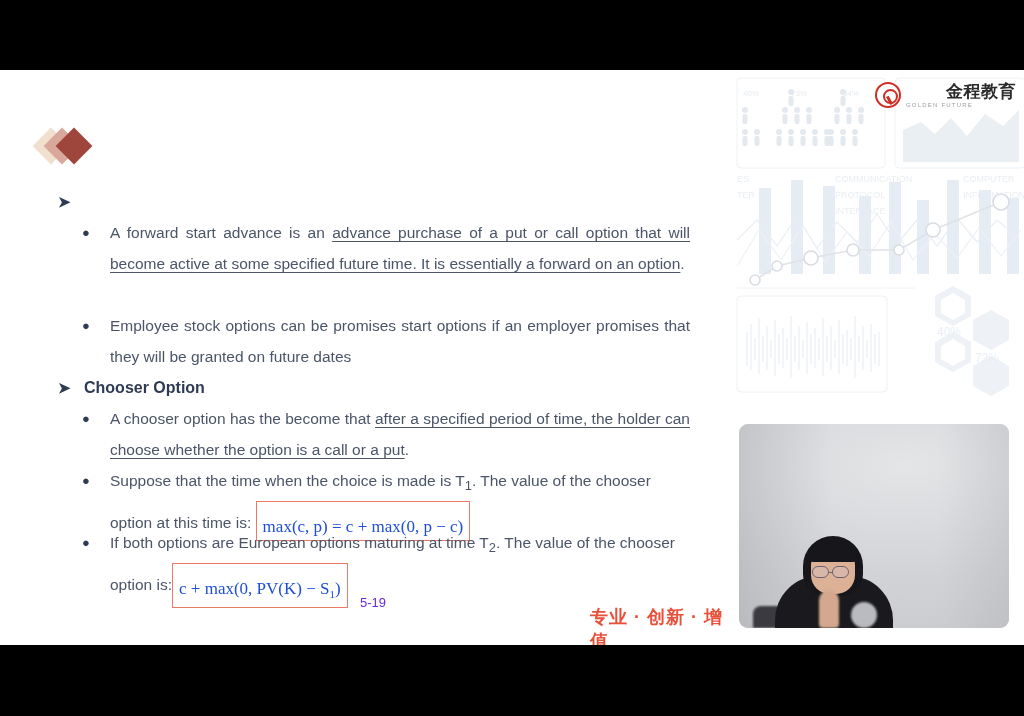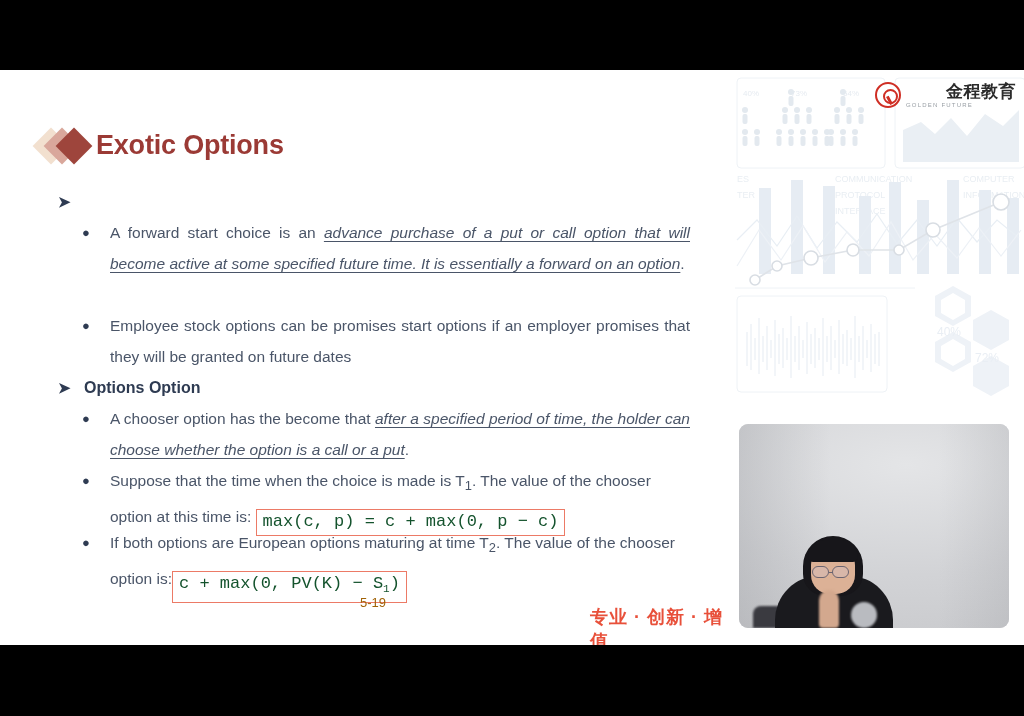--- a/index.html
+++ b/index.html
@@ -53,49 +53,49 @@
   .bullet {
     position: absolute; display: flex; align-items: flex-start;
     font-size: 15.5px; color: #4a5568; line-height: 31px;
   }
   .bullet .dot {
     width: 28px; flex: 0 0 28px; text-align: left;
     color: #2e3b52; font-size: 13px; line-height: 31px;
   }
   .bullet .btext { width: 580px; }
 
-  .u { text-decoration: underline; text-underline-offset: 3px; text-decoration-thickness: 1px; font-style: italic; }
+  .u { text-decoration: underline; text-underline-offset: 3px; text-decoration-thickness: 1px; }
   .just { text-align: justify; text-align-last: left; }
 
   
   #annotation {
     position: absolute; left: 276px; top: 112px;
     font-size: 27px; color: #e8281b; font-weight: bold;
     font-family: "DejaVu Sans", sans-serif;
     transform: rotate(-4deg) skewX(-8px);
     letter-spacing: -3px; white-space: nowrap;
     text-shadow: 0.6px 0 0 #e8281b;
   }
 
   
   .formula {
     display: inline-block;
     border: 1.6px solid #ec7a66;
-    padding: 1px 6px 2px 6px;
-    font-family: Liberation Mono, monospace;
-    font-size: 17px; color: #14532d;
+    padding: 14px 6px 2px 6px;
+    font-family: Liberation Serif, serif;
+    font-size: 17px; color: #1d4ed8;
     line-height: 22px; vertical-align: -4px;
     white-space: nowrap;
   }
   .formula sub { font-size: 11px; }
 
   
   #page-num {
     position: absolute; left: 360px; top: 525px;
-    font-size: 13px; color: #a16207;
+    font-size: 13px; color: #6d28d9;
   }
   #tagline {
     position: absolute; left: 590px; top: 535px;
     font-size: 18px; color: #e8503a; font-weight: bold;
     letter-spacing: 1px;
   }
 
   
   #right-panel {
     position: absolute; left: 735px; top: 0;
@@ -207,43 +207,42 @@
   <div id="slide">
 
     <div id="content">
 
       <div id="title-row">
         <div class="diamond-stack">
           <div class="diamond d1"></div>
           <div class="diamond d2"></div>
           <div class="diamond d3"></div>
         </div>
-        <div id="title-text">Exotic Options</div>
       </div>
 
 
       <div class="lvl1" style="left:58px; top:122px;">
         <span class="arrow">➤</span>
       </div>
 
       <div class="bullet" style="left:82px; top:147px;">
         <span class="dot">●</span>
         <span class="btext just">
-          <span>A forward start choice is an </span><span class="u">advance purchase of a put or call option that will become active at some specified future time. It is essentially a forward on an option</span><span>.</span>
+          <span>A forward start advance is an </span><span class="u">advance purchase of a put or call option that will become active at some specified future time. It is essentially a forward on an option</span><span>.</span>
         </span>
       </div>
 
       <div class="bullet" style="left:82px; top:240px;">
         <span class="dot">●</span>
         <span class="btext just">Employee stock options can be promises start options if an employer promises that they will be granted on future dates</span>
       </div>
 
       <div class="lvl1" style="left:58px; top:308px;">
         <span class="arrow">➤</span>
-        <span class="l1text">Options Option</span>
+        <span class="l1text">Chooser Option</span>
       </div>
 
       <div class="bullet" style="left:82px; top:333px;">
         <span class="dot">●</span>
         <span class="btext just">
           <span>A chooser option has the become that </span><span class="u">after a specified period of time, the holder can choose whether the option is a call or a put</span><span>.</span>
         </span>
       </div>
 
       <div class="bullet" style="left:82px; top:395px;">

